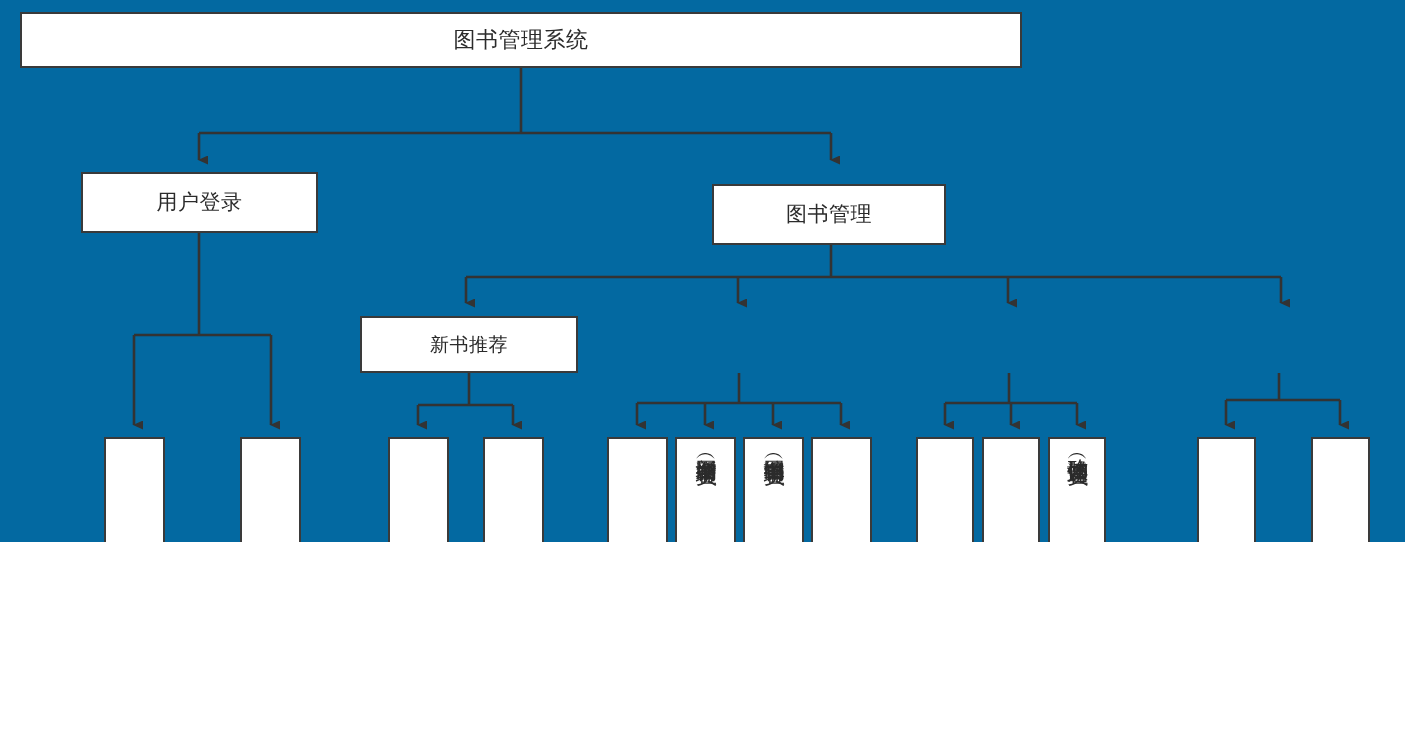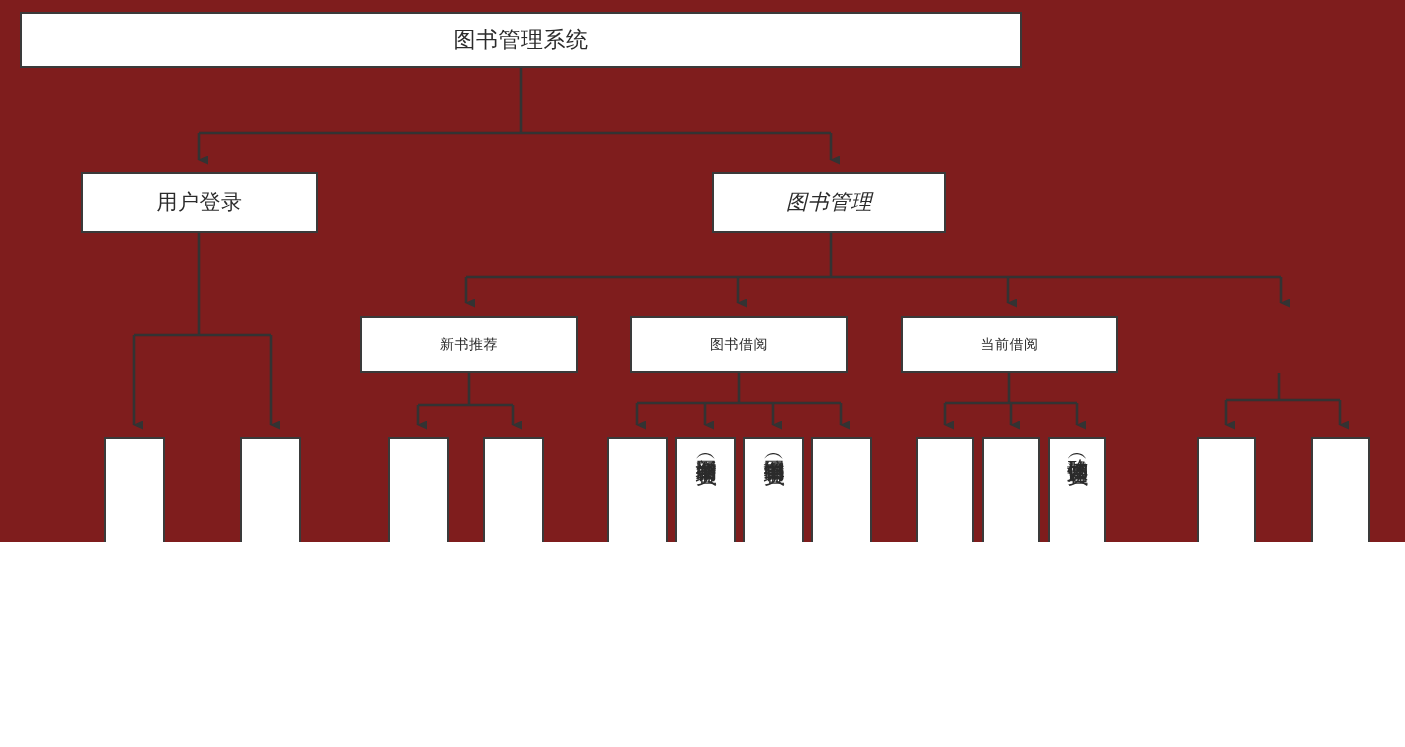--- a/index.html
+++ b/index.html
@@ -9,21 +9,21 @@
     background: #ffffff;
   }
   body {
     font-family: "DejaVu Sans", "Liberation Sans", sans-serif;
     color: #1a1a1a;
   }
   #diagram-canvas {
     position: relative;
     width: 1405px;
     height: 542px;
-    background: #7f1d1d;
+    background: #0369a1;
     overflow: hidden;
   }
   #connector-layer {
     position: absolute;
     left: 0;
     top: 0;
     width: 1405px;
     height: 747px;
     pointer-events: none;
   }
@@ -40,21 +40,21 @@
   .node-label {
     font-size: 21px;
     line-height: 1.15;
     letter-spacing: 0.5px;
     color: #2b2b2b;
     white-space: nowrap;
     text-align: center;
   }
   .node.root .node-label { font-size: 22px; }
   .node.level2 .node-label { font-size: 21px; }
-  .node.level3 .node-label { font-size: 14px; }
+  .node.level3 .node-label { font-size: 19px; }
 
   .node.leaf {
     align-items: center;
     justify-content: center;
     padding: 4px 0;
   }
   .node.leaf .node-label {
     writing-mode: vertical-rl;
     text-orientation: upright;
     font-size: 21px;
@@ -141,35 +141,29 @@
   </svg>
 
   <div class="node root" style="left:20px; top:12px; width:1002px; height:56px;">
     <span class="node-label">图书管理系统</span>
   </div>
 
   <div class="node level2" style="left:81px; top:172px; width:237px; height:61px;">
     <span class="node-label">用户登录</span>
   </div>
 
-  <div class="node level2" style="left:712px; top:172px; width:234px; height:61px;font-style:italic;">
+  <div class="node level2" style="left:712px; top:184px; width:234px; height:61px;">
     <span class="node-label">图书管理</span>
   </div>
 
   <div class="node level3" style="left:360px; top:316px; width:218px; height:57px;">
     <span class="node-label">新书推荐</span>
   </div>
 
-  <div class="node level3" style="left:630px; top:316px; width:218px; height:57px;">
-    <span class="node-label">图书借阅</span>
-  </div>
-
-  <div class="node level3" style="left:901px; top:316px; width:217px; height:57px;">
-    <span class="node-label">当前借阅</span>
-  </div>
+
 
 
   <div class="node leaf" style="left:104px; top:437px; width:61px; height:296px;">
     <span class="node-label">用户登录</span>
   </div>
 
   <div class="node leaf" style="left:240px; top:437px; width:61px; height:296px;">
     <span class="node-label">注销登录</span>
   </div>
 

